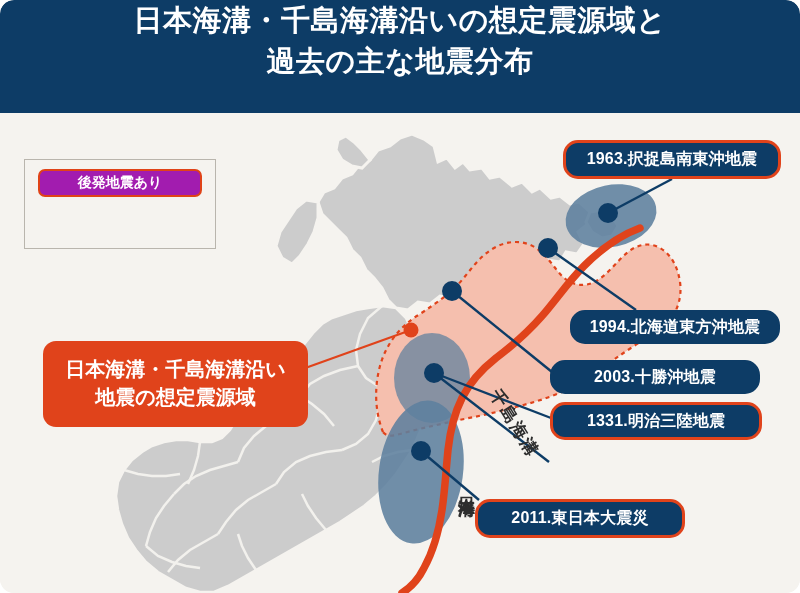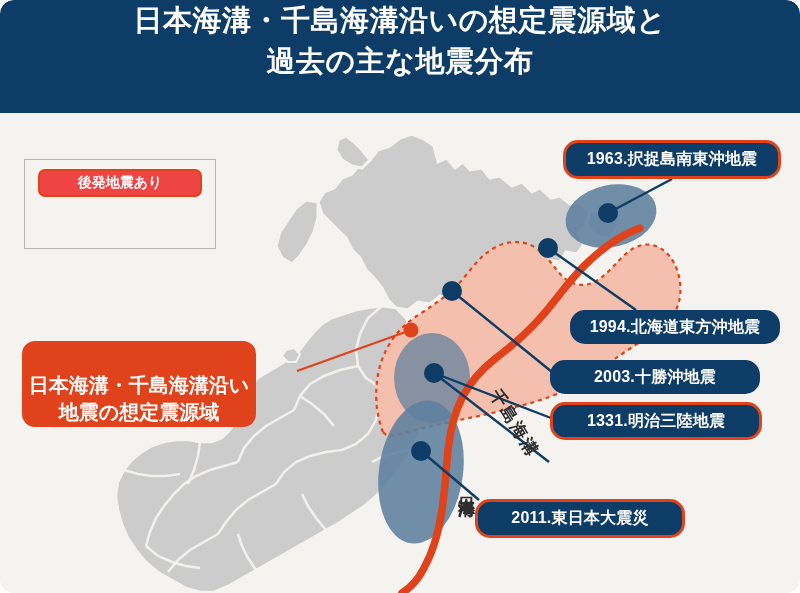--- a/index.html
+++ b/index.html
@@ -85,40 +85,40 @@
     border-radius: 7px;
     display: flex;
     align-items: center;
     justify-content: center;
     color: #ffffff;
     font-size: 14px;
     font-weight: bold;
     box-sizing: border-box;
   }
   .legend-chip.primary {
-    background: #ef4444;
+    background: #a21caf;
     border: 2.5px solid #e04318;
     margin-bottom: 7px;
   }
   .legend-chip.secondary {
     background: #5d7f9e;
     border: 2.5px solid #5d7f9e;
   }
 
   
   #callout {
     position: absolute;
-    left: 22px;
+    left: 43px;
     top: 341px;
-    width: 234px;
+    width: 265px;
     height: 86px;
     background: #e0431b;
     border-radius: 13px;
     display: flex;
-    align-items: flex-end;
+    align-items: center;
     justify-content: center;
     box-sizing: border-box;
   }
   #callout-text {
     color: #ffffff;
     font-size: 20px;
     font-weight: bold;
     line-height: 1.38;
     text-align: center;
     white-space: pre-line;

